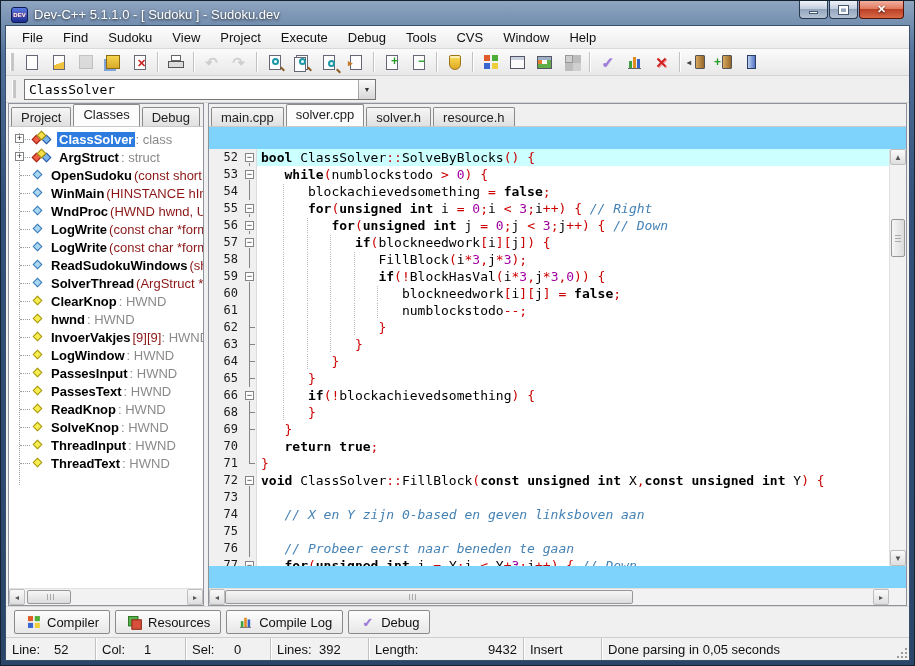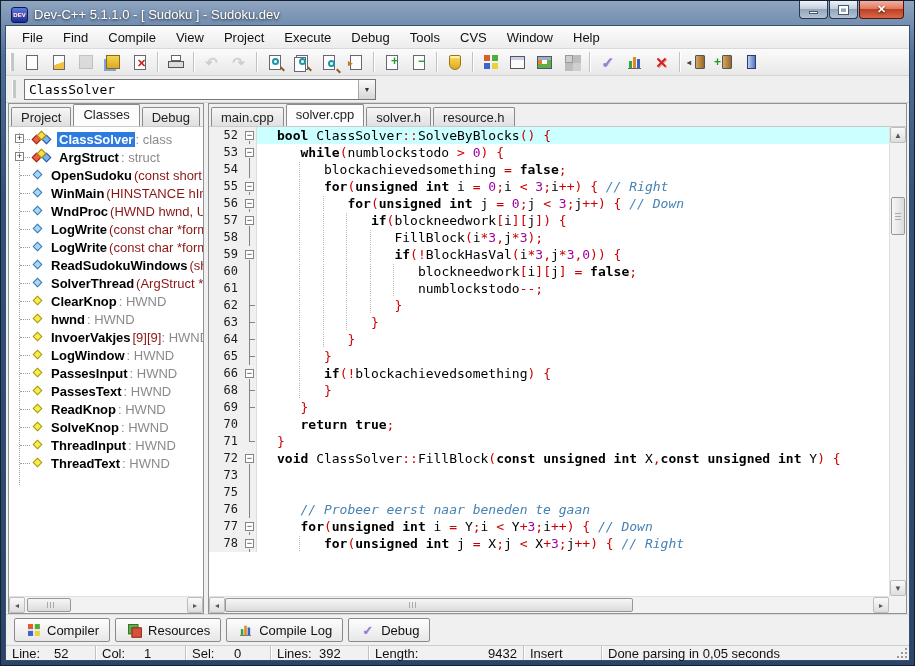--- a/index.html
+++ b/index.html
@@ -110,33 +110,33 @@
   .ticon.var  i { left:1px; top:3px; background:#f6ee4e; border-color:#a89418; }
   .ticon.class .d1 { left:0; top:4px; background:#ef5f43; border-color:#9c2413; }
   .ticon.class .d2 { left:5px; top:0;  background:#f6e04a; border-color:#a08a16; z-index:2; }
   .ticon.class .d3 { left:10px; top:4px; background:#7ab6ea; border-color:#2a58a4; }
   .tname { font-weight:bold; font-size:13px; color:#000; padding:0 2px; }
   .tname.selname { background:var(--sel); color:#fff; }
   .targs { font-size:13px; color:var(--args); }
   .ttype { font-size:13px; color:#8a8a8a; }
 
   
-  .editor { flex:1; display:flex; flex-direction:column; min-width:0; min-height:0; background:#7dd3fc; border:1px solid #8d929b; }
+  .editor { flex:1; display:flex; flex-direction:column; min-width:0; min-height:0; background:#7dd3fc; border:1px solid #8d929b;gap:22px; }
   .edbody { flex:1; display:flex; min-height:0; }
   .codearea { flex:1; overflow:hidden; background:#fff; }
   .cline { display:flex; height:17px; line-height:17px; font-family:"DejaVu Sans Mono",monospace; font-size:13px; }
   .lnum { width:34px; flex:none; text-align:right; padding-right:5px; background:#f0f0f0; color:#1a1a1a; font-size:12px; }
   .fold { width:14px; flex:none; position:relative; background:#f0f0f0; border-right:1px solid #dcdcdc; }
   .fold .vl { position:absolute; left:6px; top:0; bottom:0; width:0; border-left:1px solid #848484; }
   .fold .vl.vlb { top:14px; }
   .fold.last .vl { bottom:8px; }
   .fold .tick { position:absolute; left:7px; top:8px; width:5px; border-top:1px solid #848484; }
   .fold .bx { position:absolute; left:2px; top:4px; width:9px; height:9px; background:#fff; border:1px solid #848484;
     font:9px/7px "Liberation Sans",sans-serif; font-style:normal; text-align:center; color:#222; }
-  .ctext { flex:1; white-space:pre; padding-left:20px; color:#000; }
+  .ctext { flex:1; white-space:pre; padding-left:4px; color:#000; }
   .cline.cur .ctext { background:var(--curline); }
   .ctext i { font-style:normal; }
   .ctext .kw  { font-weight:bold; color:var(--kw); }
   .ctext .num { color:var(--num); }
   .ctext .sym { color:var(--sym); }
   .ctext .com { color:var(--com); font-style:italic; }
   .ctext .g   { white-space:pre; }
   .ctext .gl  { border-left:1px dotted #bbb; margin-left:-1px; }
 
   
@@ -160,21 +160,21 @@
   .corner { width:17px; flex:none; background:#f2f2f2; }
   .sidepanel .hscroll { flex:none; }
 
   
   .bottombar { height:31px; flex:none; display:flex; align-items:center; gap:5px; padding-left:8px;
     background:#f0f0f0; border-top:1px solid #dadada; }
   .btab { display:flex; align-items:center; gap:5px; height:24px; padding:0 10px; border:1px solid #8a8a8a; border-radius:2px;
     background:linear-gradient(#fdfdfd,#e7e7e7); font-size:13px; color:#111; }
 
   
-  .statusbar { height:15px; flex:none; display:flex; align-items:center; background:#f1f1f1;
+  .statusbar { height:23px; flex:none; display:flex; align-items:center; background:#f1f1f1;
     border-top:1px solid #cecece; font-size:13px; color:#111; position:relative; }
   .sbcell { height:100%; display:flex; align-items:center; padding:0 6px; border-right:1px solid #c2c2c2; box-shadow:1px 0 0 #fff; }
   .sblabel { display:inline-block; width:42px; }
   .sb4 .sblabel { width:52px; }
   .sb0 { width:90px; } .sb1 { width:90px; } .sb2 { width:85px; } .sb3 { width:98px; } .sb4 { width:155px;justify-content:space-between; }
   .sb5 { width:78px; } .sb6 { flex:1; border-right:none; box-shadow:none; }
   .grip { position:absolute; right:2px; bottom:2px; width:12px; height:12px; }
   .grip::before { content:""; position:absolute; right:0; bottom:0; width:2px; height:2px; background:#9a9a9a;
     box-shadow:-4px 0 #9a9a9a,-8px 0 #9a9a9a,0 -4px #9a9a9a,-4px -4px #9a9a9a,0 -8px #9a9a9a; }
 </style>
@@ -195,21 +195,21 @@
       <span class="wb cls">
           <span class="glyph-cls">✕</span>
         </span>
     </span>
   </div>
 
   <div class="client">
     <div class="menubar" id="menubar">
         <span class="mitem">File</span>
         <span class="mitem">Find</span>
-        <span class="mitem">Compile</span>
+        <span class="mitem">Sudoku</span>
         <span class="mitem">View</span>
         <span class="mitem">Project</span>
         <span class="mitem">Execute</span>
         <span class="mitem">Debug</span>
         <span class="mitem">Tools</span>
         <span class="mitem">CVS</span>
         <span class="mitem">Window</span>
         <span class="mitem">Help</span>
       </div>
     <div class="toolbar" id="toolbar">
@@ -697,20 +697,27 @@
                 <span class="ctext"><i class="kw">void</i><i class="id"> </i><i class="id">ClassSolver</i><i class="sym">:</i><i class="sym">:</i><i class="id">FillBlock</i><i class="sym">(</i><i class="kw">const</i><i class="id"> </i><i class="kw">unsigned</i><i class="id"> </i><i class="kw">int</i><i class="id"> </i><i class="id">X</i><i class="sym">,</i><i class="kw">const</i><i class="id"> </i><i class="kw">unsigned</i><i class="id"> </i><i class="kw">int</i><i class="id"> </i><i class="id">Y</i><i class="sym">)</i><i class="id"> </i><i class="sym">{</i></span>
               </div>
               <div class="cline">
                 <span class="lnum">73</span>
                 <span class="fold line">
                   <i class="vl"></i>
                 </span>
                 <span class="ctext"></span>
               </div>
               <div class="cline">
+                <span class="lnum">74</span>
+                <span class="fold line">
+                  <i class="vl"></i>
+                </span>
+                <span class="ctext"><i class="g">   </i><i class="com">// X en Y zijn 0-based en geven linksboven aan</i></span>
+              </div>
+              <div class="cline">
                 <span class="lnum">75</span>
                 <span class="fold line">
                   <i class="vl"></i>
                 </span>
                 <span class="ctext"></span>
               </div>
               <div class="cline">
                 <span class="lnum">76</span>
                 <span class="fold line">
                   <i class="vl"></i>

